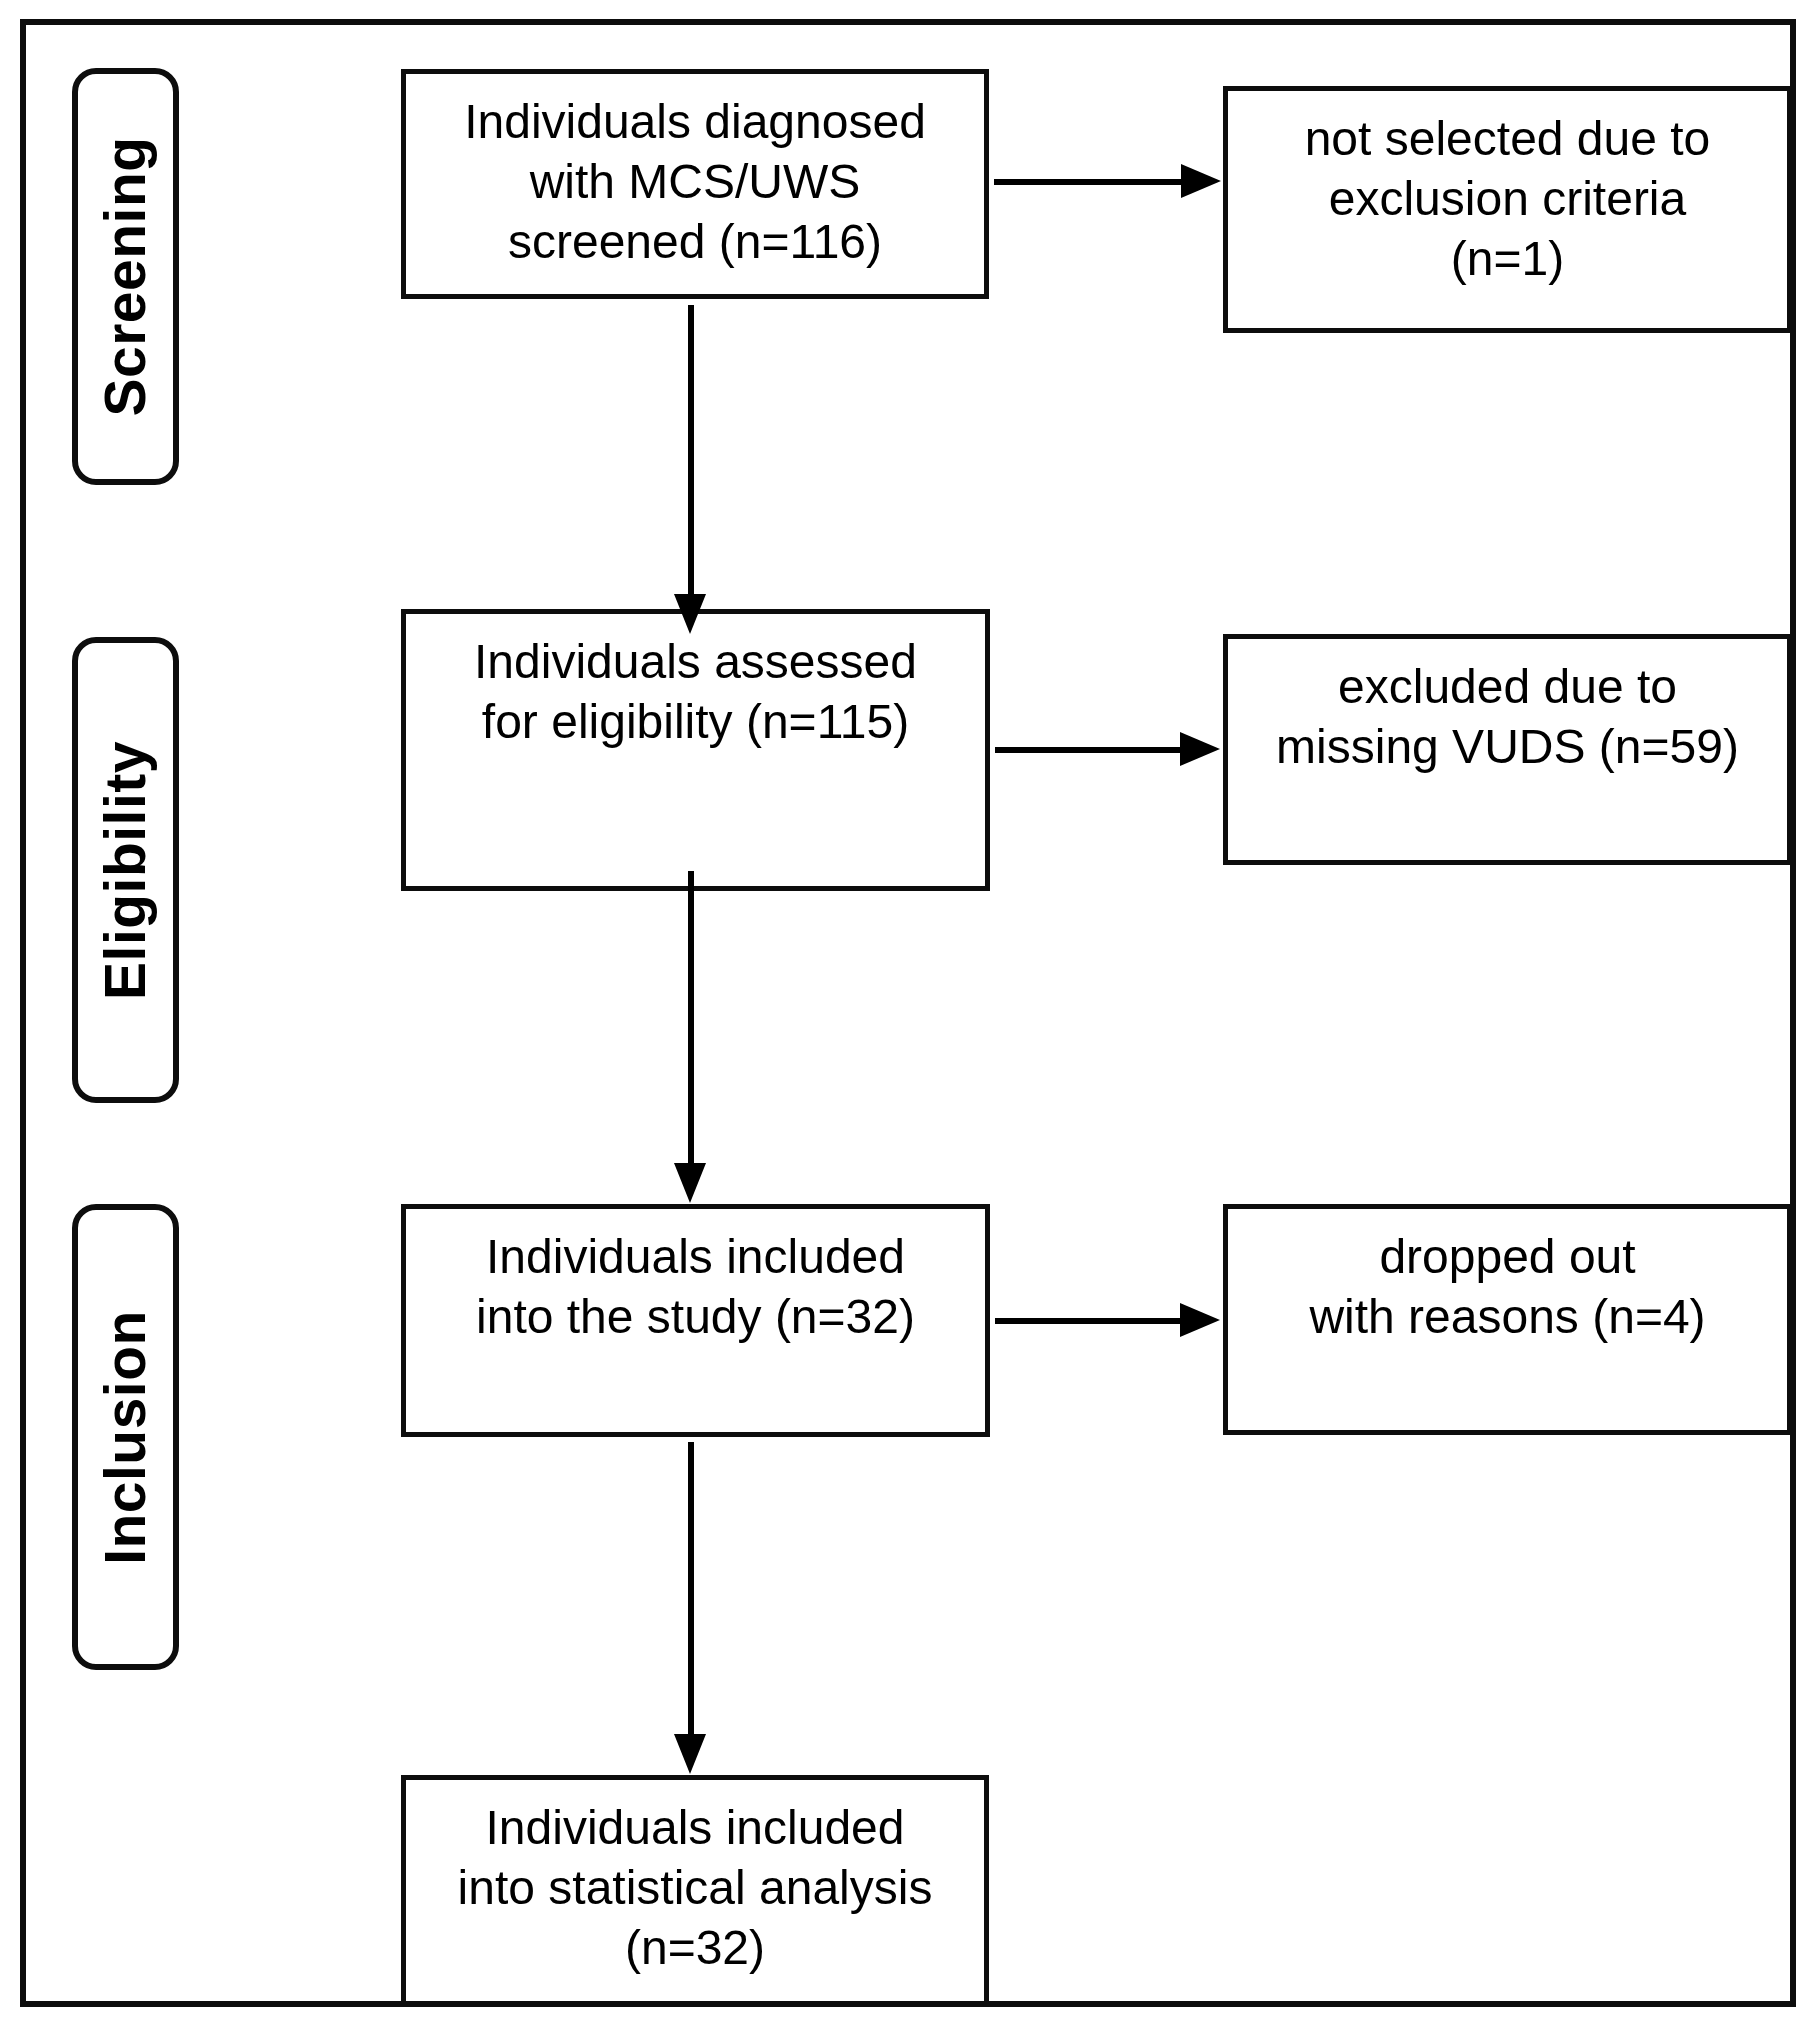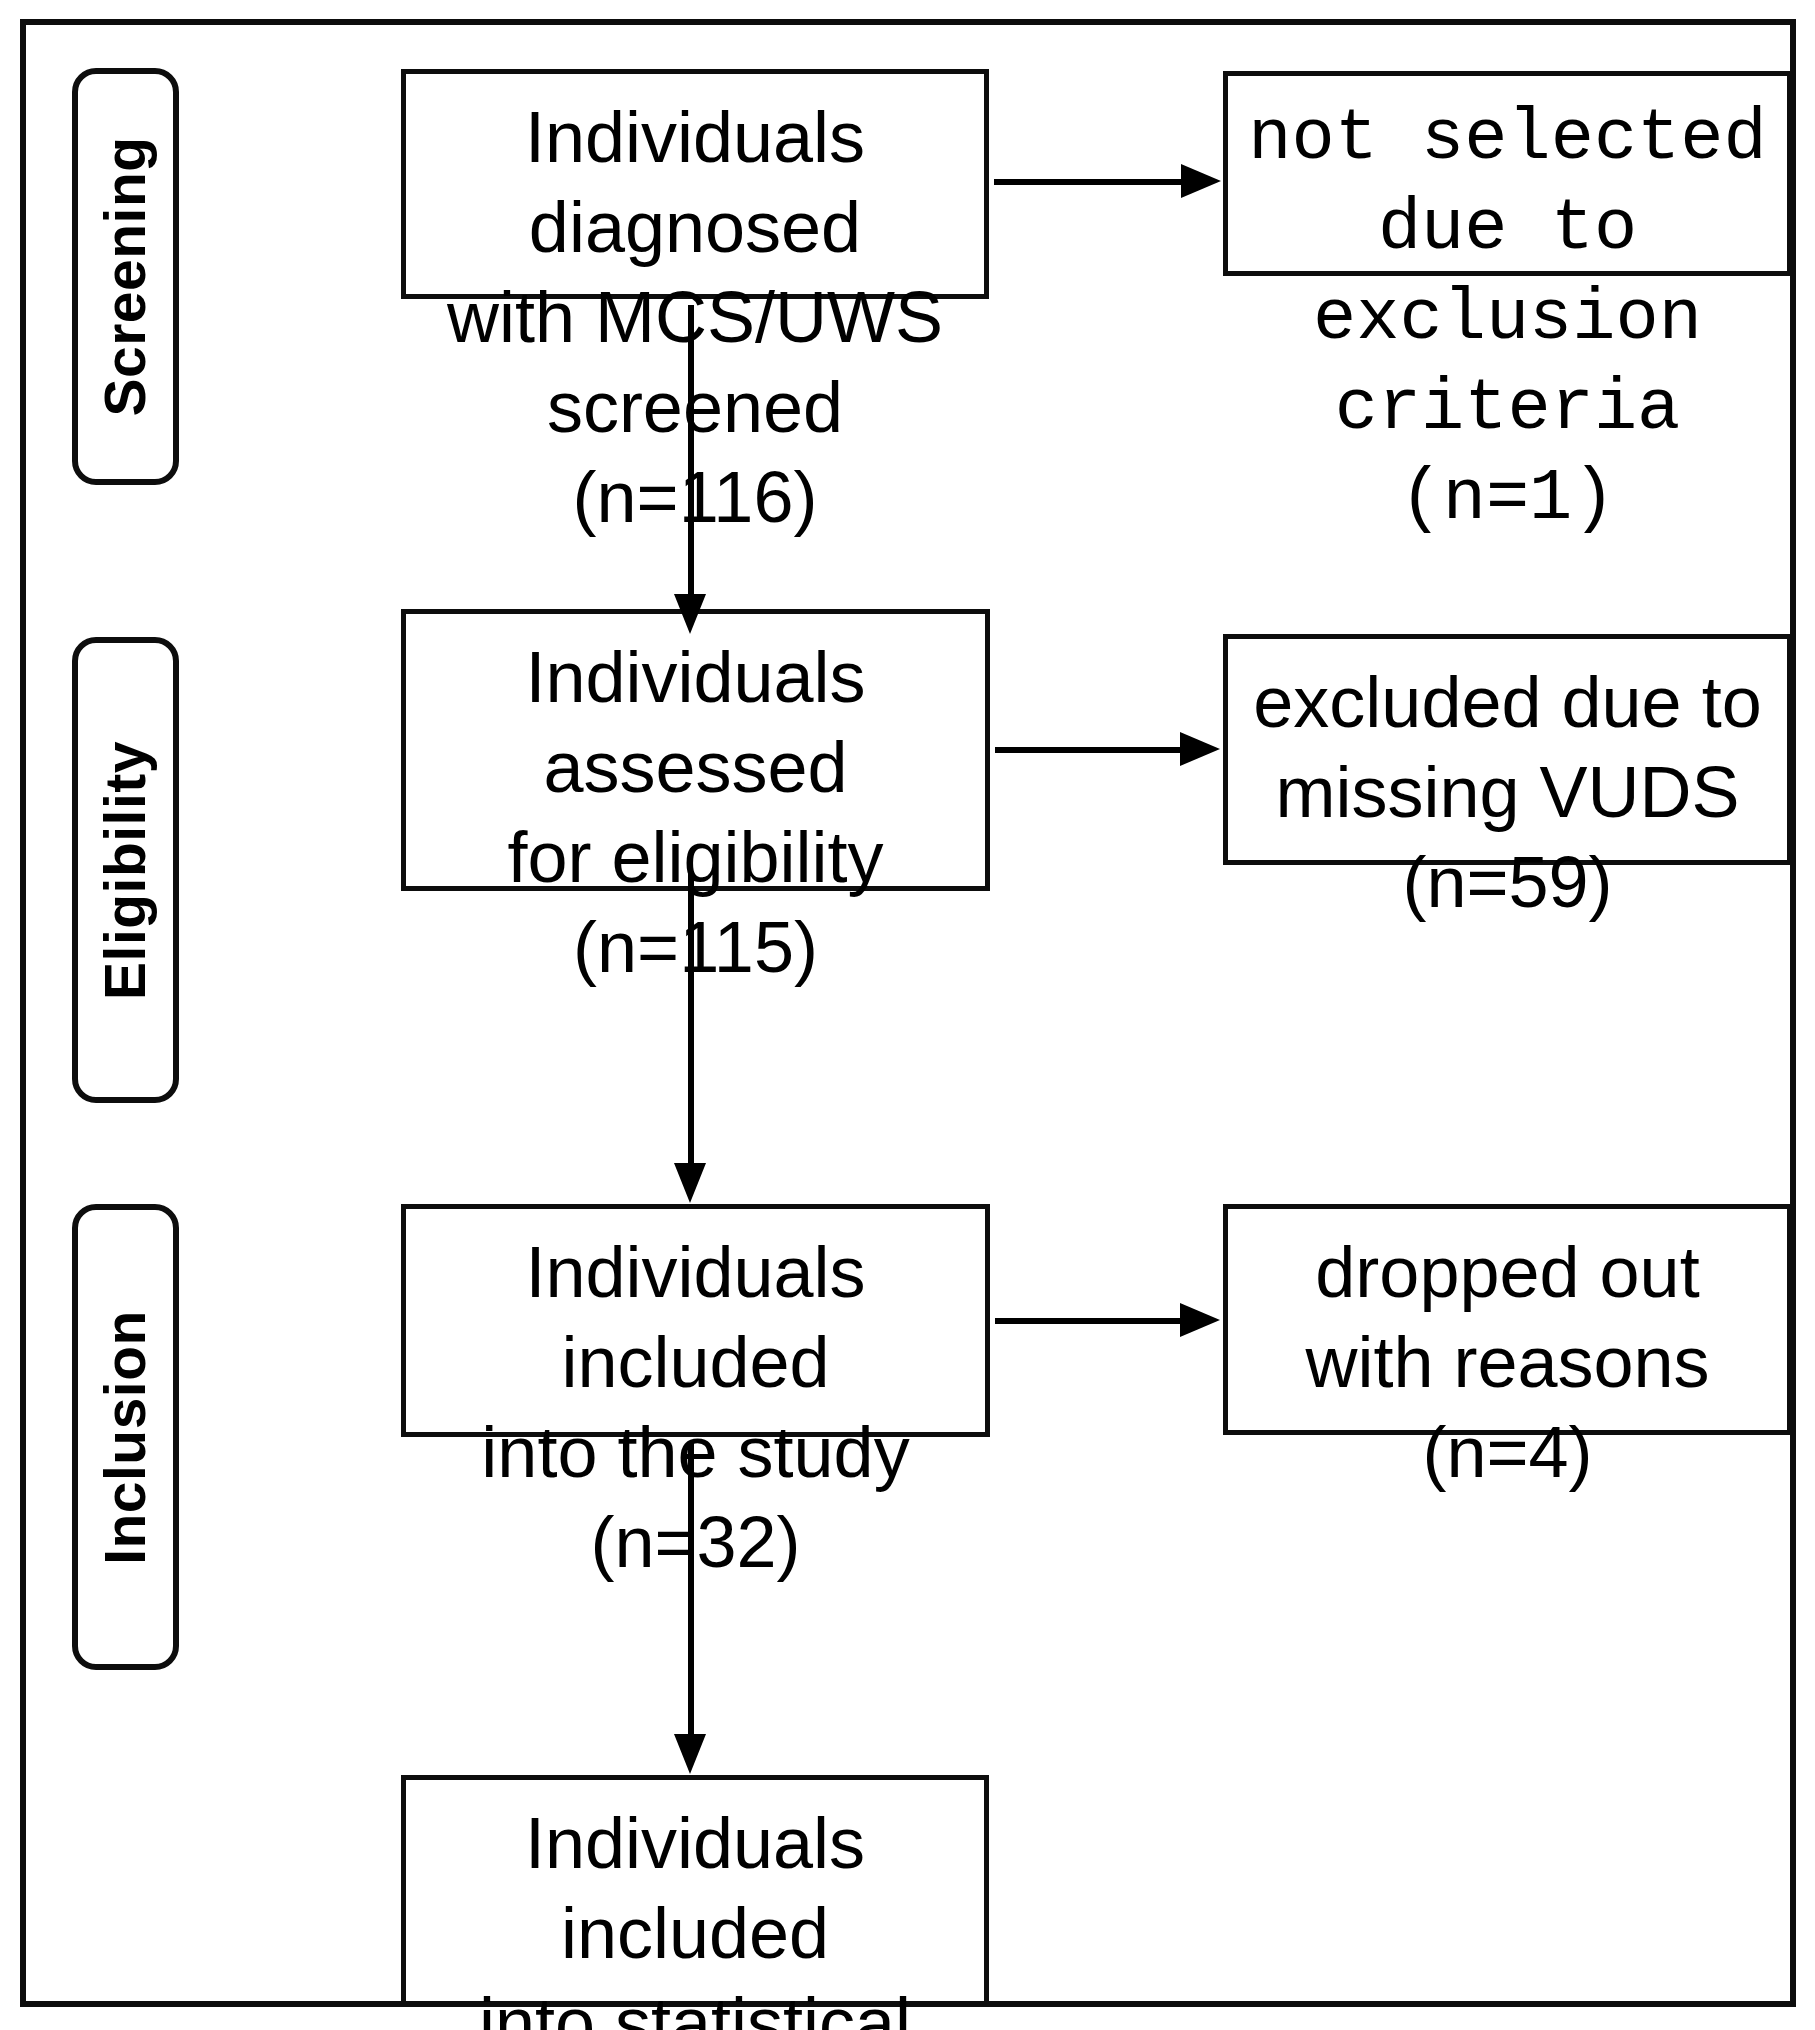--- a/index.html
+++ b/index.html
@@ -66,36 +66,36 @@
     position: absolute;
     border: 5.5px solid #0d0d0d;
     box-sizing: border-box;
     background: #ffffff;
     display: flex;
     flex-direction: column;
     align-items: center;
     padding-top: 18.3px;
   }
   .flow-box .box-text {
-    font-size: 72px;
+    font-size: 48px;
     line-height: 1.25;
     text-align: center;
     color: #000000;
     padding: 0 12.8px;
     white-space: pre-line;
   }
 
   
   #box-screened        { left: 375px;  top: 44px;   width: 588px; height: 230px; }
   #box-assessed        { left: 375px;  top: 584px;  width: 589px; height: 282px; }
   #box-included-study  { left: 375px;  top: 1179px; width: 589px; height: 233px; }
   #box-included-stats  { left: 375px;  top: 1750px; width: 588px; height: 231px; }
 
   
-  #box-not-selected    { left: 1197px; top: 46px;   width: 569px; height: 205px; font-family: Liberation Mono, monospace; }
+  #box-not-selected    { left: 1197px; top: 61px;   width: 569px; height: 247px; }
   #box-excluded-vuds   { left: 1197px; top: 609px;  width: 569px; height: 231px; }
   #box-dropped-out     { left: 1197px; top: 1179px; width: 569px; height: 231px; }
 
   
   .conn { position: absolute; }
 
   .conn-v .stem {
     position: absolute;
     left: 0;
     top: 0;

